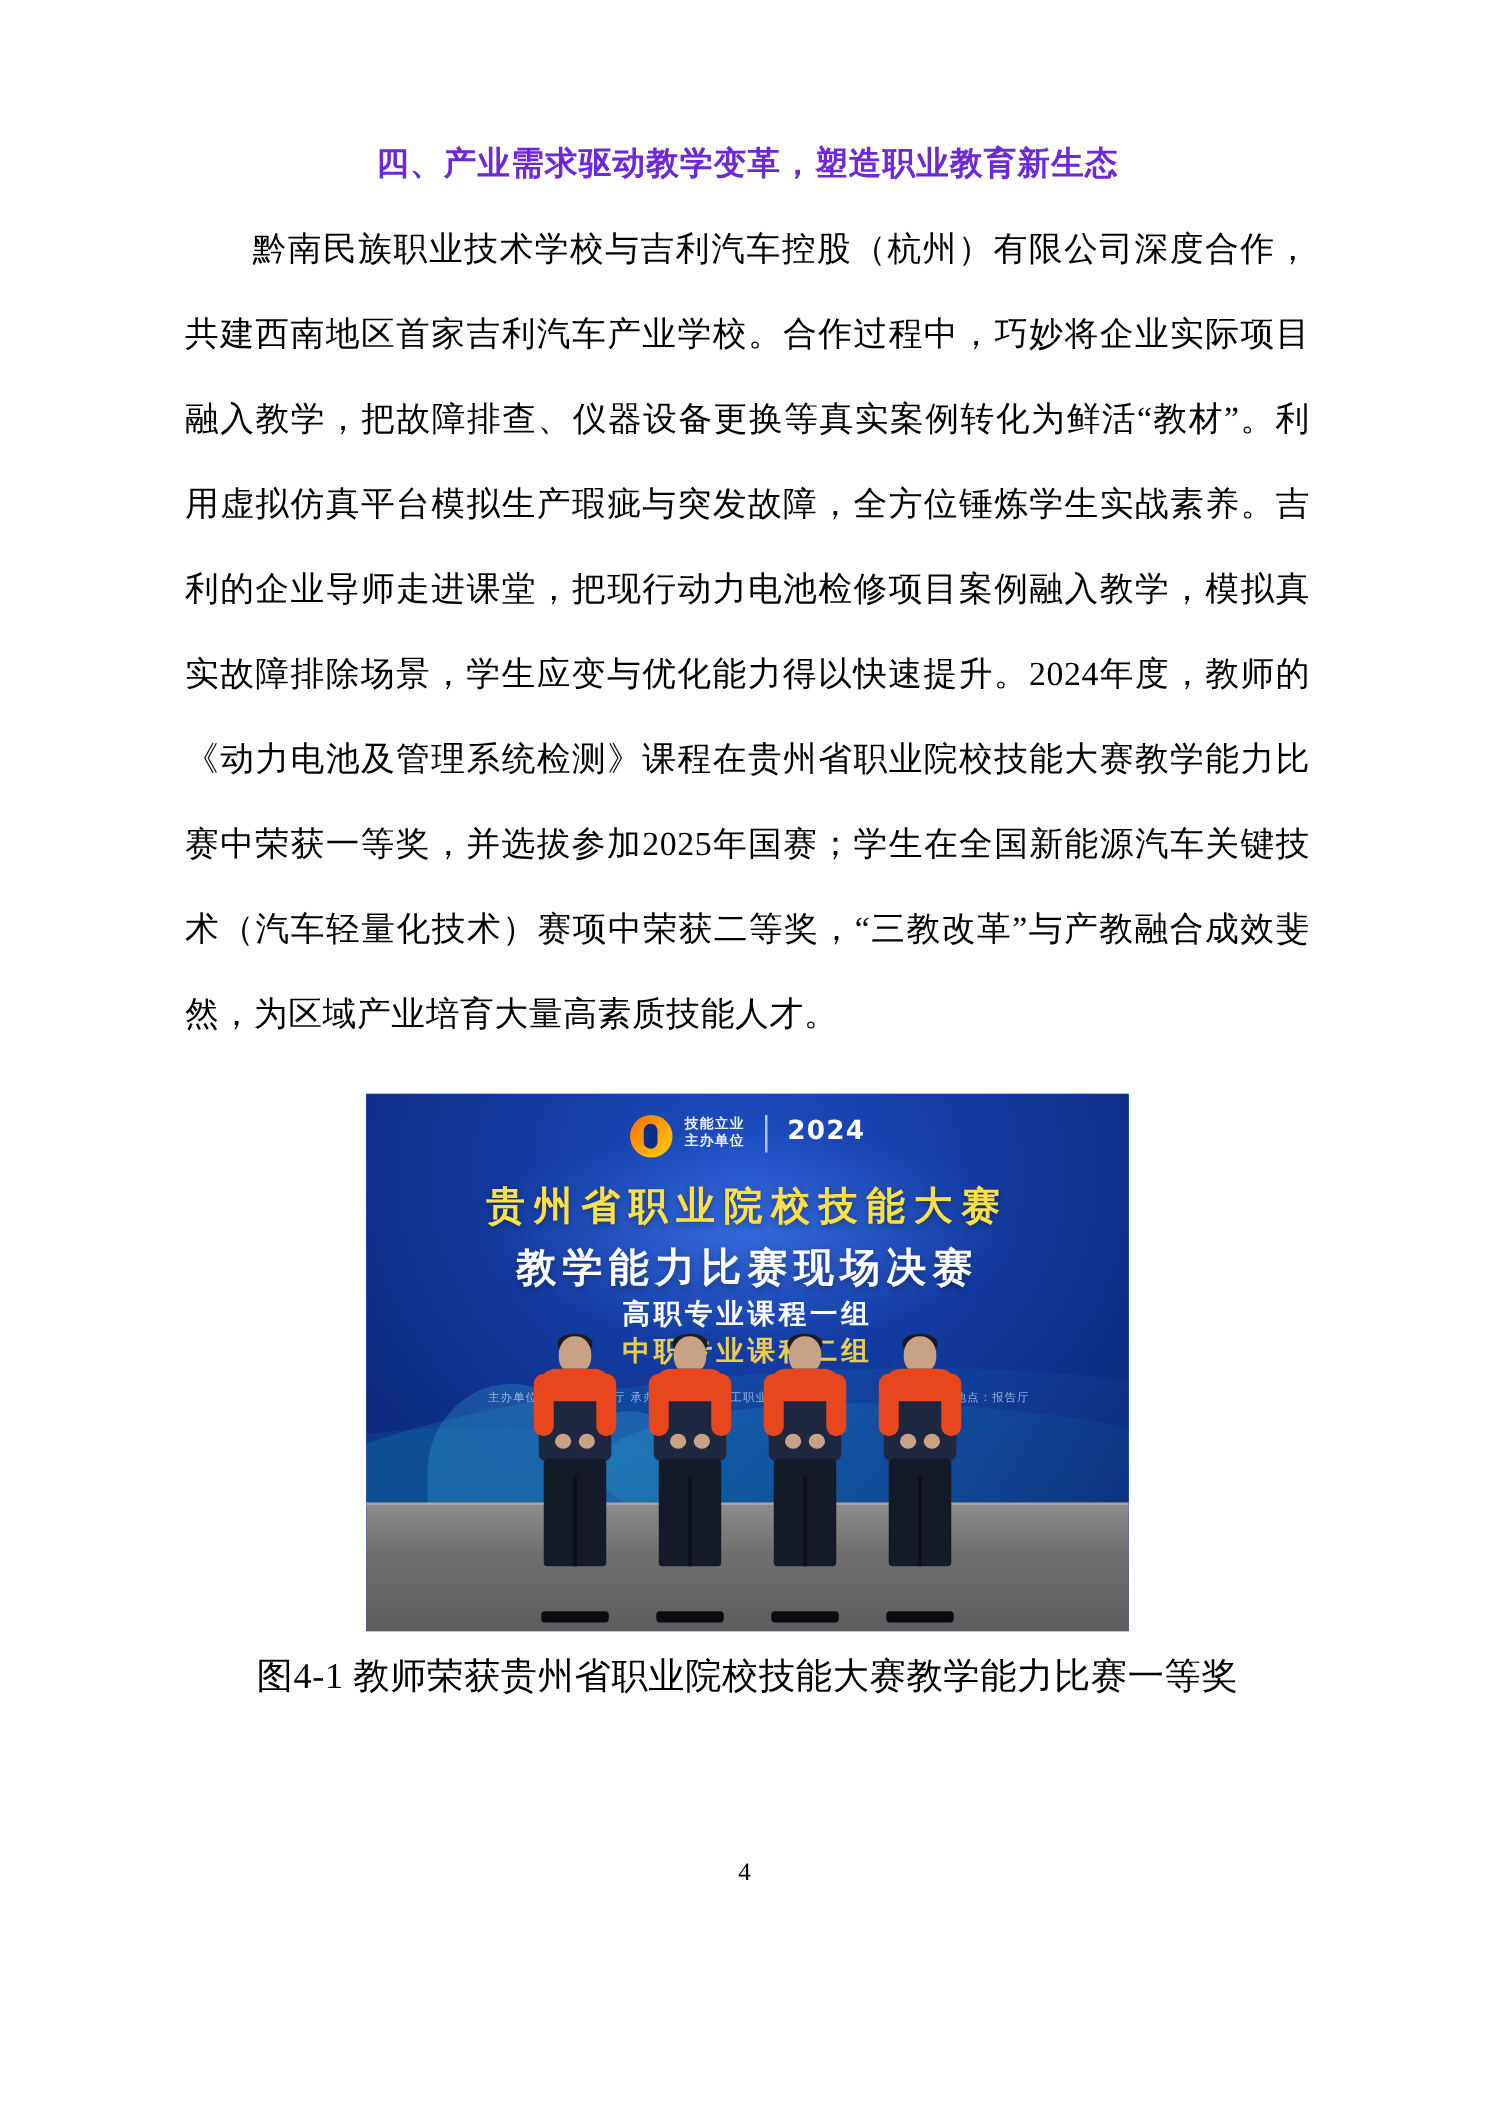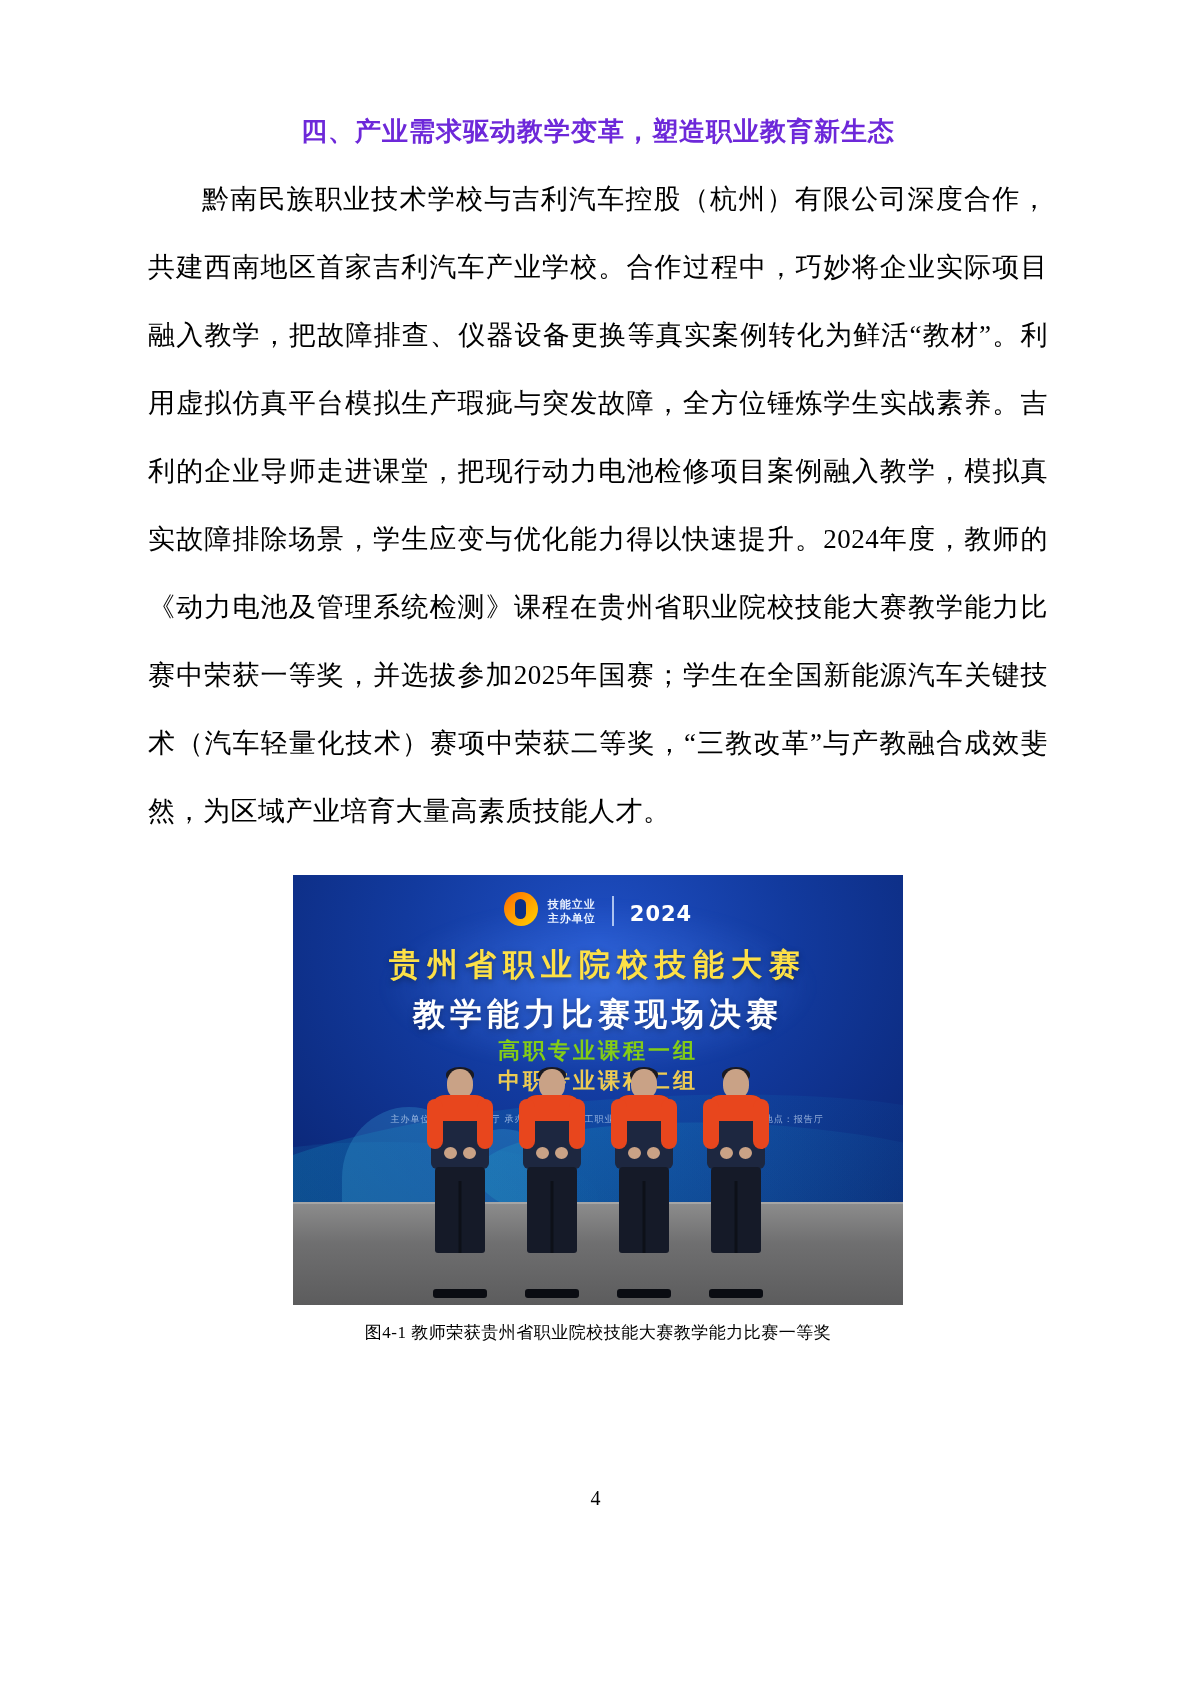--- a/index.html
+++ b/index.html
@@ -124,21 +124,21 @@
     height: 17%;
     top: 59%;
   }
   .logo-row {
     position: absolute;
     left: 0;
     top: 4%;
     width: 100%;
     display: flex;
     justify-content: center;
-    align-items: flex-end;
+    align-items: flex-start;
     gap: 10px;
   }
   .logo-mark {
     width: 34px;
     height: 34px;
     border-radius: 50%;
     background: linear-gradient(135deg, #ff6a00, #ffd400);
     position: relative;
     flex: none;
   }
@@ -197,21 +197,21 @@
     font-size: 32px;
     letter-spacing: 5px;
     text-shadow: 0 2px 6px rgba(0,0,0,0.3);
   }
   .banner-group1 {
     position: absolute;
     left: 0;
     top: 37.5%;
     width: 100%;
     text-align: center;
-    color: #84cc16;
+    color: #ffffff;
     font-family: "DejaVu Sans", "Liberation Sans", sans-serif;
     font-weight: bold;
     font-size: 22px;
     letter-spacing: 3px;
   }
   .banner-group2 {
     position: absolute;
     left: 0;
     top: 44.5%;
     width: 100%;
@@ -352,21 +352,21 @@
     bottom: -6px;
     transform: translateX(-50%);
     width: 54px;
     height: 9px;
     background: #0a0c12;
     border-radius: 3px;
   }
   .fig-caption {
     margin-top: 16px;
     font-family: "Liberation Serif", "DejaVu Serif", serif;
-    font-size: 17px;
+    font-size: 29px;
     letter-spacing: 0.5px;
     color: #000;
     text-align: center;
   }
   .page-number {
     position: absolute;
     left: 0;
     top: 1487px;
     width: 1191px;
     text-align: center;

